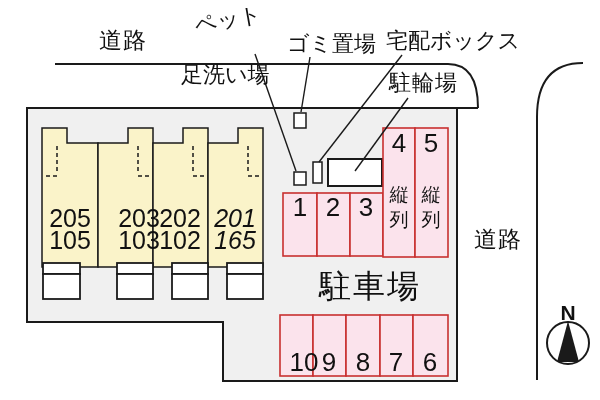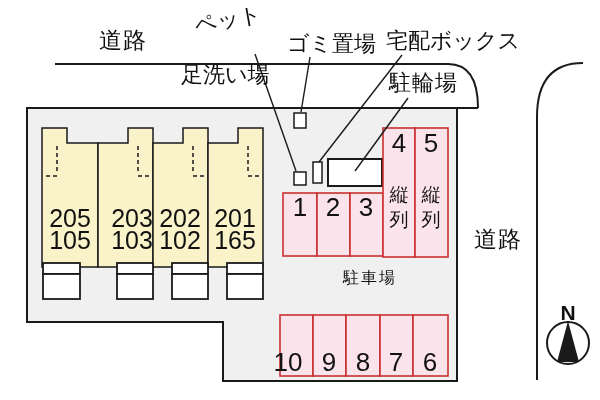--- a/index.html
+++ b/index.html
@@ -9,21 +9,21 @@
   .lbl{position:absolute;color:#111;white-space:nowrap;line-height:1.05;}
   .f22{font-size:22px;}
   .f23{font-size:23px;}
   .num{font-size:26px;}
   .center{transform:translateX(-50%);text-align:center;}
   .unit-lbl{font-size:25px;line-height:22px;text-align:center;transform:translateX(-50%);}
   .tandem{font-size:19px;line-height:25px;width:22px;white-space:normal;word-break:break-all;
           text-align:center;transform:translateX(-50%);}
   .pet-rot{transform:rotate(-10deg);text-align:center;}
   .north-n{font-size:21px;font-weight:bold;transform:translateX(-50%);}
-  .pklot{font-size:16px;letter-spacing:2px;transform:translateX(-50%);}
+  .pklot{font-size:32px;letter-spacing:2px;transform:translateX(-50%);}
 </style>
 </head>
 <body>
 
 <div id="canvas">
 
   <svg id="shapes" width="600" height="400" viewBox="0 0 600 400">
 
     <polygon points="27,108 457,108 457,381 223,381 223,322 27,322" fill="#F0F0F0" stroke="#1A1A1A" stroke-width="2"></polygon>
     <line x1="457" y1="108" x2="478" y2="108" stroke="#1A1A1A" stroke-width="2"></line>
@@ -104,41 +104,41 @@
   <div class="lbl pklot" style="left:370px;top:270px;">駐車場</div>
 
   <div class="lbl f23" style="left:474px;top:227px;letter-spacing:1px;">道路</div>
 
   <div class="lbl north-n" style="left:568px;top:302px;">N</div>
 
   <div class="lbl unit-lbl" style="left:70px;top:207px;">
     <div>205</div>
     <div>105</div>
   </div>
-  <div class="lbl unit-lbl" style="left:132px;top:207px;text-align:right;">
+  <div class="lbl unit-lbl" style="left:139px;top:207px;text-align:right;">
     <div>203</div>
     <div>103</div>
   </div>
   <div class="lbl unit-lbl" style="left:180px;top:207px;text-align:right;">
     <div>202</div>
     <div>102</div>
   </div>
-  <div class="lbl unit-lbl" style="left:235px;top:207px;">
+  <div class="lbl unit-lbl" style="left:235px;top:207px;font-style:italic;">
     <div>201</div>
     <div>165</div>
   </div>
 
   <div class="lbl num center" style="left:300px;top:194px;">1</div>
   <div class="lbl num center" style="left:333px;top:194px;">2</div>
   <div class="lbl num center" style="left:366px;top:194px;">3</div>
 
   <div class="lbl num center" style="left:399px;top:130px;">4</div>
   <div class="lbl num center" style="left:431px;top:130px;">5</div>
   <div class="lbl tandem" style="left:399px;top:182px;">縦列</div>
   <div class="lbl tandem" style="left:431px;top:182px;">縦列</div>
 
-  <div class="lbl num center" style="left:288px;top:349px;">10</div>
+  <div class="lbl num center" style="left:304px;top:349px;">10</div>
   <div class="lbl num center" style="left:329px;top:349px;">9</div>
   <div class="lbl num center" style="left:363px;top:349px;">8</div>
   <div class="lbl num center" style="left:396px;top:349px;">7</div>
   <div class="lbl num center" style="left:430px;top:349px;">6</div>
 
 </div>
 
 </body></html>

